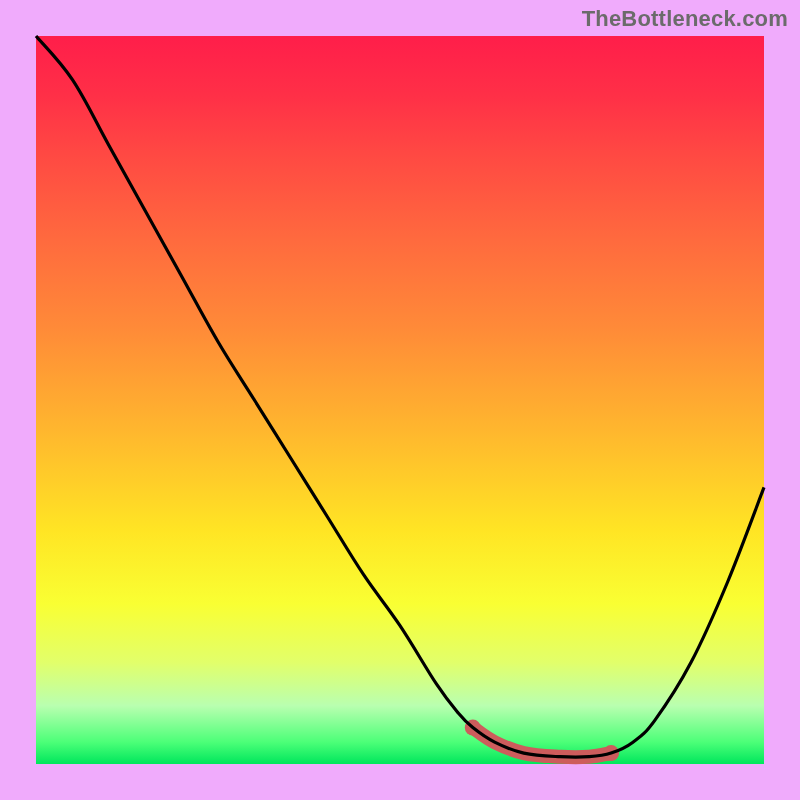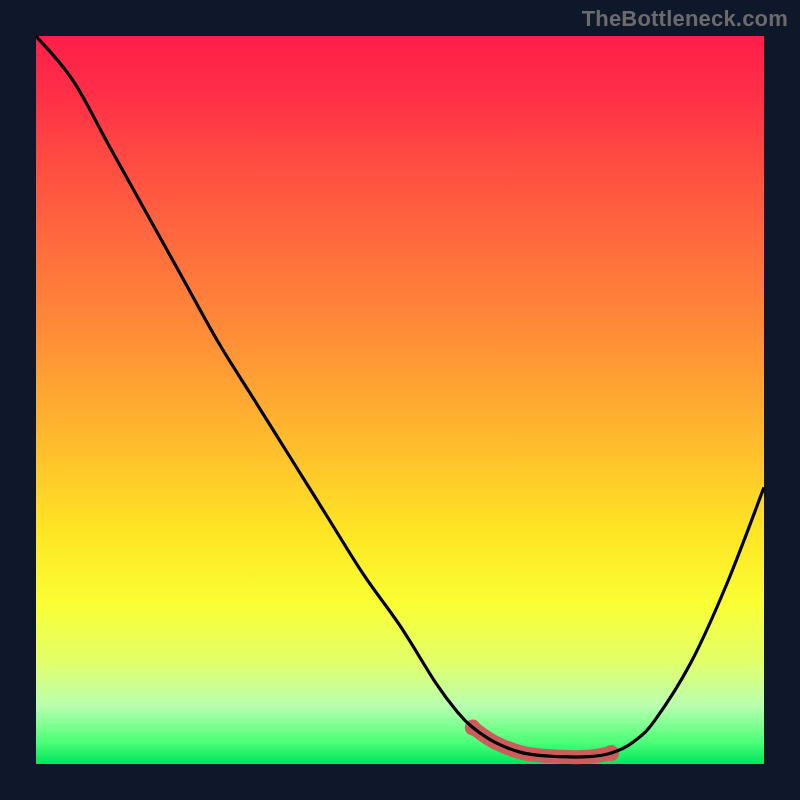--- a/index.html
+++ b/index.html
@@ -10,21 +10,21 @@
     background: #000;
     overflow: hidden;
     font-family: Arial, Helvetica, sans-serif;
   }
   .frame {
     position: absolute;
     left: 0;
     top: 0;
     width: 800px;
     height: 800px;
-    background: #0f172a;
+    background: #f0abfc;
   }
   .plot-area {
     position: absolute;
     left: 36px;
     top: 36px;
     width: 728px;
     height: 728px;
     
     background: linear-gradient(to bottom,
       #ff1e4a 0%,

